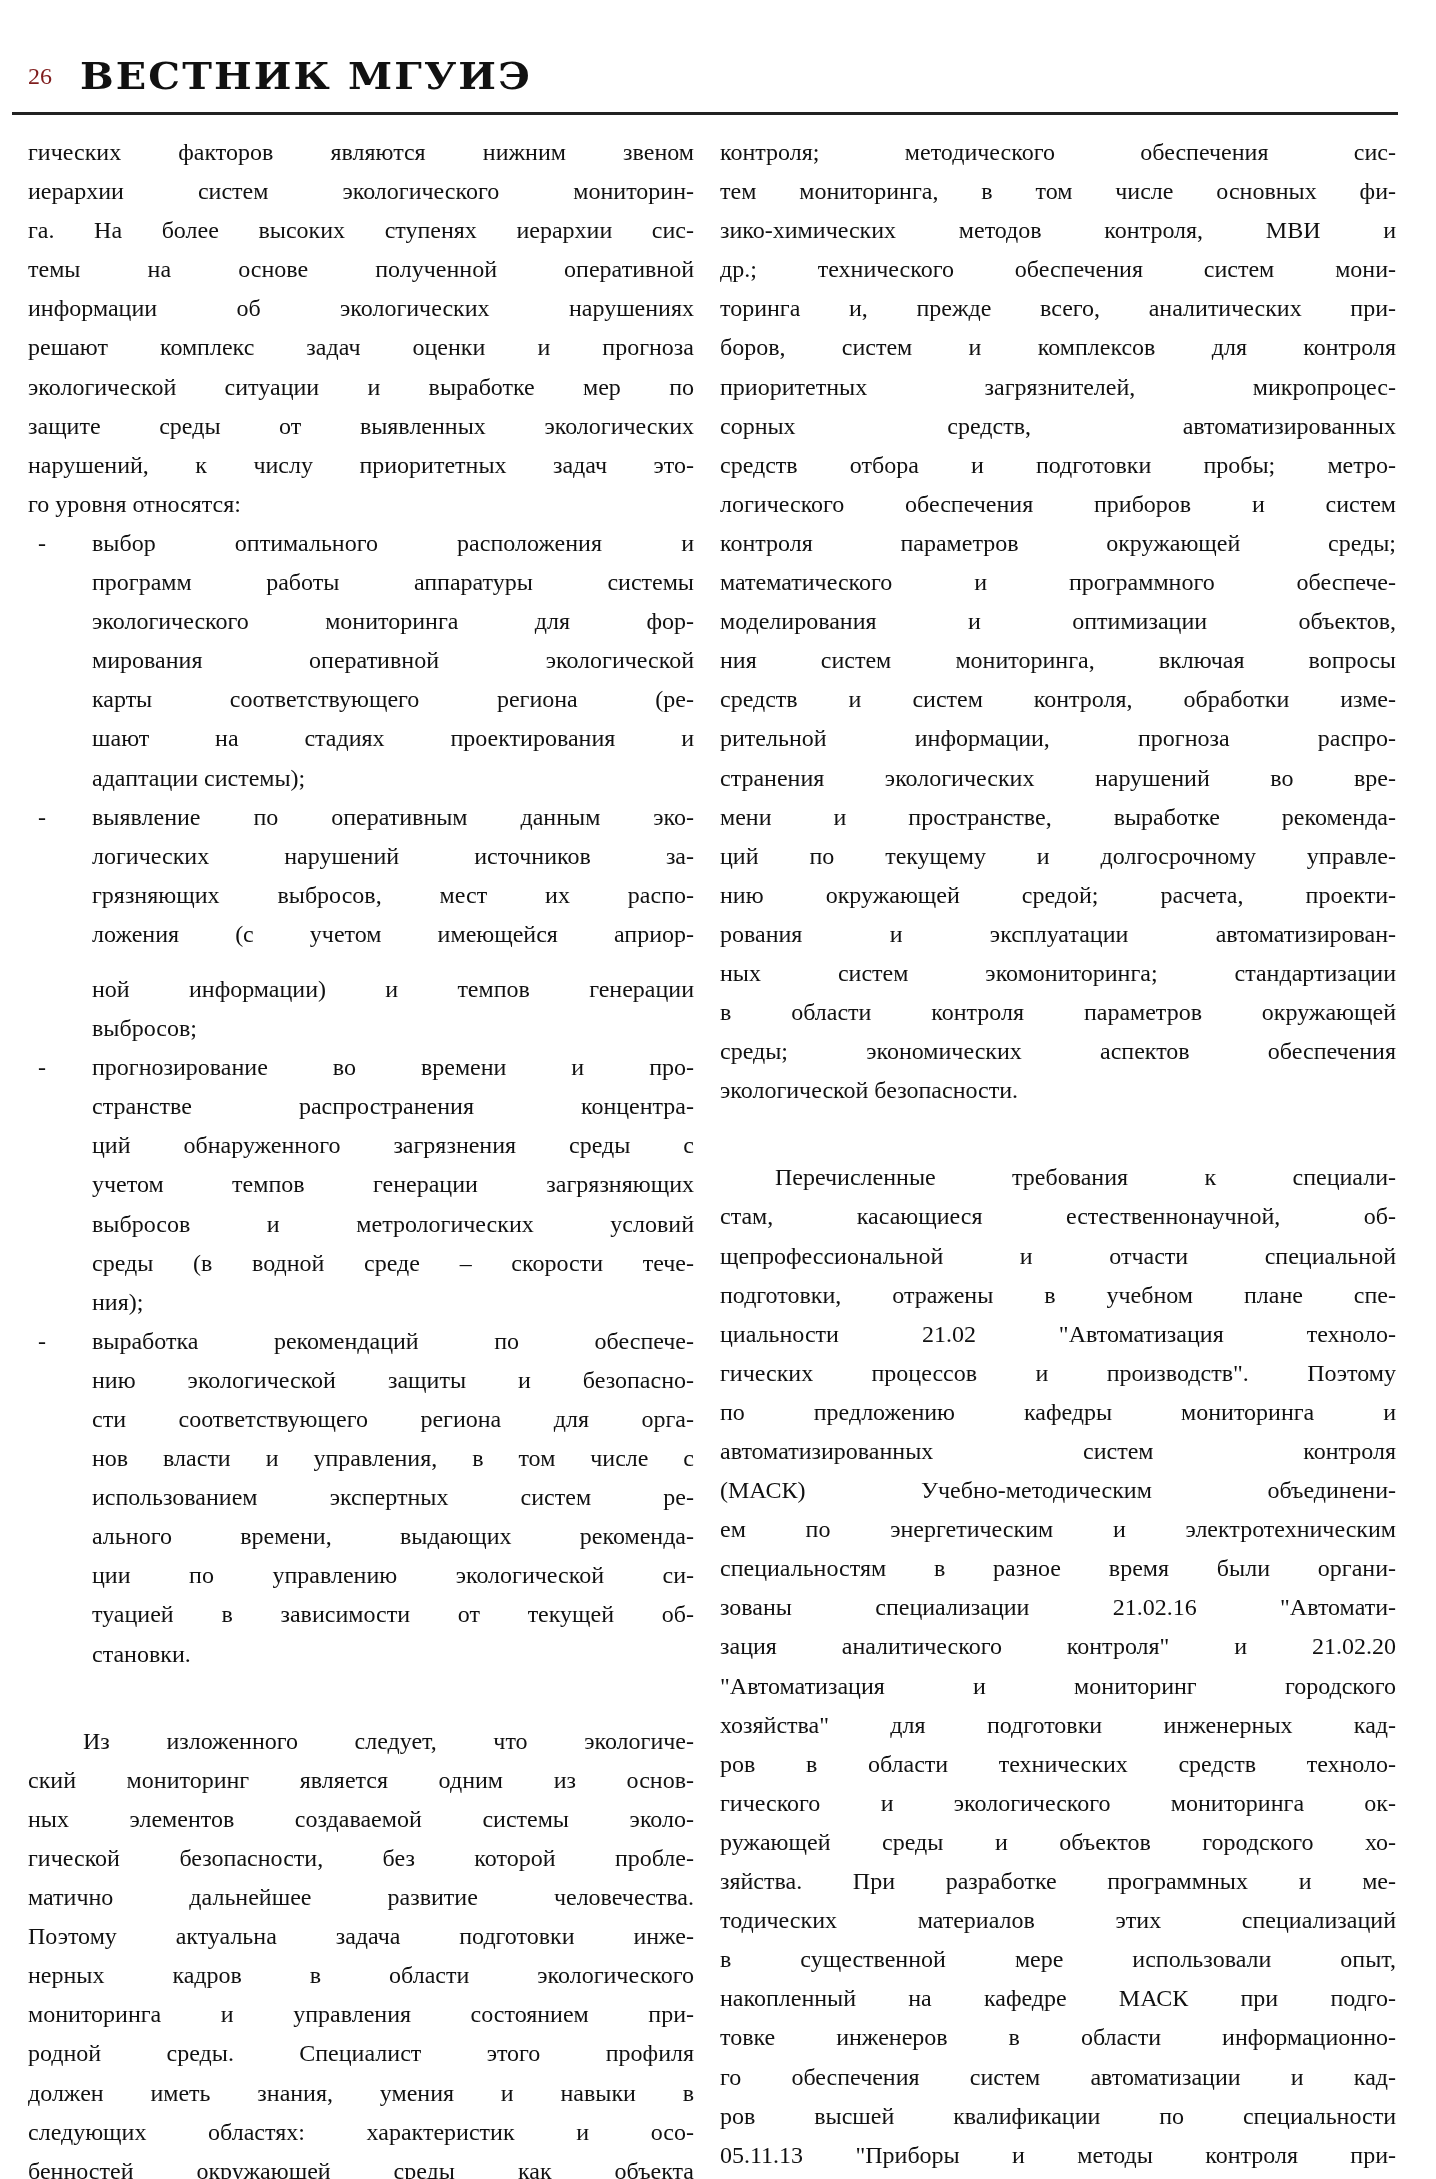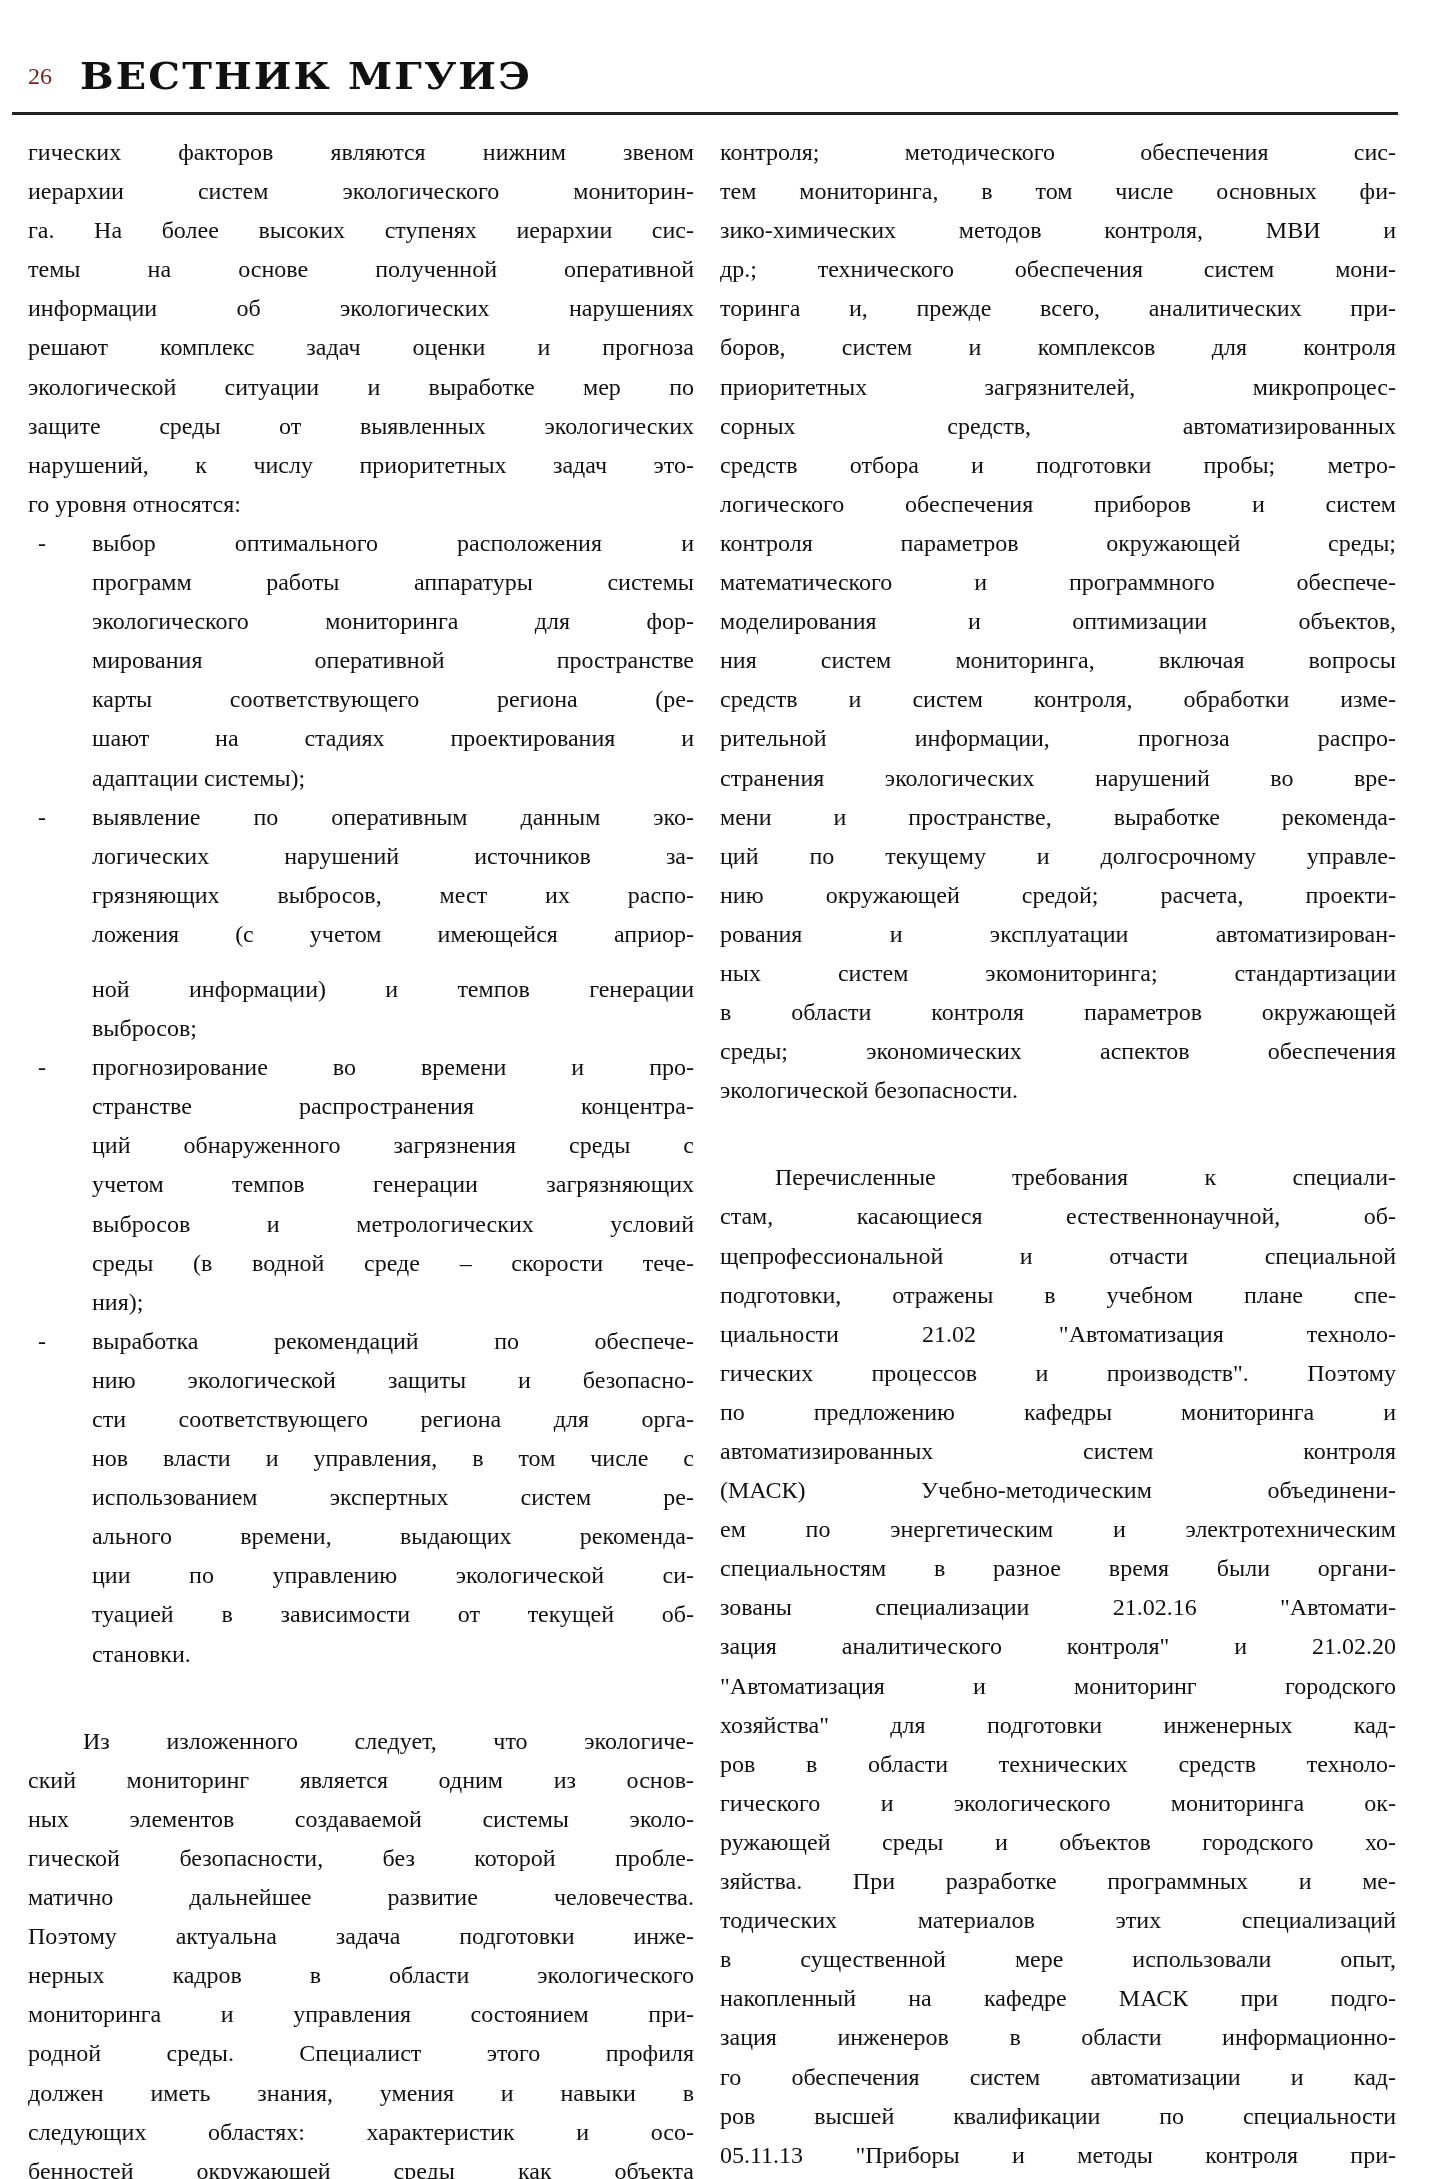--- a/index.html
+++ b/index.html
@@ -51,21 +51,21 @@
     <span class="line">темы на основе полученной оперативной</span>
     <span class="line">информации об экологических нарушениях</span>
     <span class="line">решают комплекс задач оценки и прогноза</span>
     <span class="line">экологической ситуации и выработке мер по</span>
     <span class="line">защите среды от выявленных экологических</span>
     <span class="line">нарушений, к числу приоритетных задач это-</span>
     <span class="line last">го уровня относятся:</span>
     <span class="line bullet-line"><span class="dash">-</span><span>выбор оптимального расположения и</span></span>
     <span class="line" style="padding-left: 64px;">программ работы аппаратуры системы</span>
     <span class="line" style="padding-left: 64px;">экологического мониторинга для фор-</span>
-    <span class="line" style="padding-left: 64px;">мирования оперативной пространстве</span>
+    <span class="line" style="padding-left: 64px;">мирования оперативной экологической</span>
     <span class="line" style="padding-left: 64px;">карты соответствующего региона (ре-</span>
     <span class="line" style="padding-left: 64px;">шают на стадиях проектирования и</span>
     <span class="line last" style="padding-left: 64px;">адаптации системы);</span>
     <span class="line bullet-line"><span class="dash">-</span><span>выявление по оперативным данным эко-</span></span>
     <span class="line" style="padding-left: 64px;">логических нарушений источников за-</span>
     <span class="line" style="padding-left: 64px;">грязняющих выбросов, мест их распо-</span>
     <span class="line" style="padding-left: 64px;">ложения (с учетом имеющейся априор-</span>
     <span class="line" style="padding-left: 64px; margin-top: 16px;">ной информации) и темпов генерации</span>
     <span class="line last" style="padding-left: 64px;">выбросов;</span>
     <span class="line bullet-line"><span class="dash">-</span><span>прогнозирование во времени и про-</span></span>
@@ -139,18 +139,18 @@
     <span class="line">зация аналитического контроля" и 21.02.20</span>
     <span class="line">"Автоматизация и мониторинг городского</span>
     <span class="line">хозяйства" для подготовки инженерных кад-</span>
     <span class="line">ров в области технических средств техноло-</span>
     <span class="line">гического и экологического мониторинга ок-</span>
     <span class="line">ружающей среды и объектов городского хо-</span>
     <span class="line">зяйства. При разработке программных и ме-</span>
     <span class="line">тодических материалов этих специализаций</span>
     <span class="line">в существенной мере использовали опыт,</span>
     <span class="line">накопленный на кафедре МАСК при подго-</span>
-    <span class="line">зация инженеров в области информационно-</span>
+    <span class="line">товке инженеров в области информационно-</span>
     <span class="line">го обеспечения систем автоматизации и кад-</span>
     <span class="line">ров высшей квалификации по специальности</span>
     <span class="line">05.11.13 "Приборы и методы контроля при-</span>
     <span class="line">родной среды, веществ, материалов и изде-</span>
   </div>
 
 </body></html>

